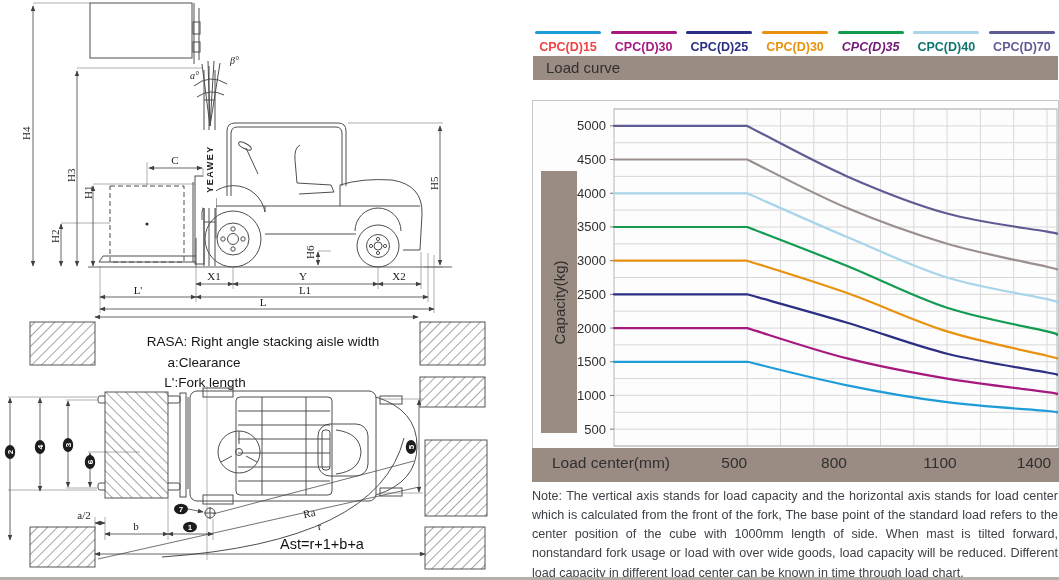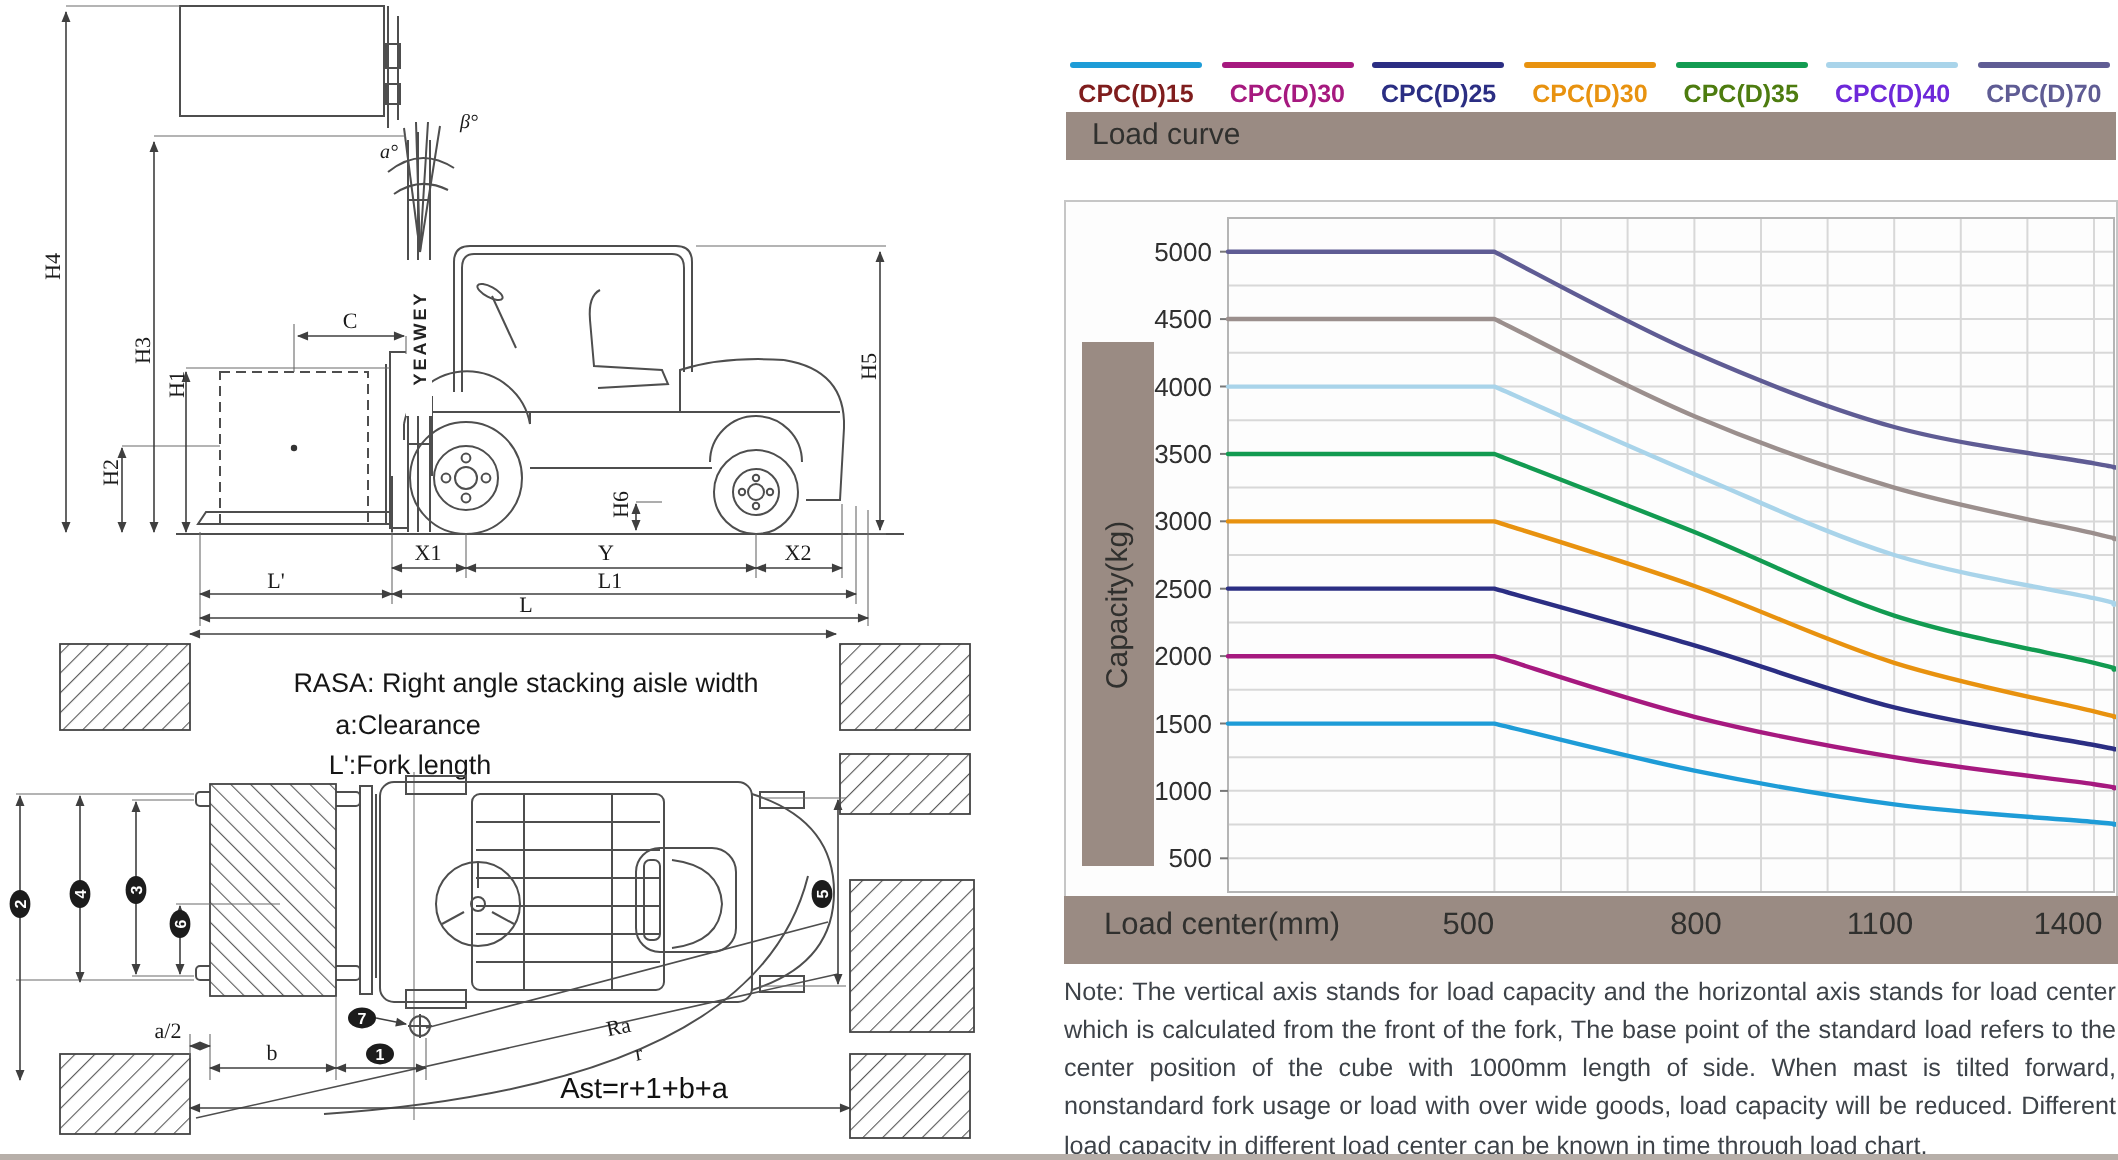--- a/index.html
+++ b/index.html
@@ -289,41 +289,41 @@
     <text class="dl mid" x="136" y="530">b</text>
     <text class="dl mid" transform="rotate(-12 310 517)" x="310" y="517" font-size="13">Ra</text>
     <text class="dl mid" transform="rotate(-10 320 530)" x="320" y="530">r</text>
     <text class="ast" x="322" y="549">Ast=r+1+b+a</text>
   </g>
 </svg>
 
 <div id="legend">
   <div class="lg-item">
       <div class="lg-line" style="background: rgb(30, 156, 215);"></div>
-      <div class="lg-text" style="color: #7f1d1d;">CPC(D)15</div>
+      <div class="lg-text" style="color: #ef4444;">CPC(D)15</div>
     </div>
   <div class="lg-item">
       <div class="lg-line" style="background: rgb(166, 25, 127);"></div>
       <div class="lg-text" style="color: rgb(166, 25, 127);">CPC(D)30</div>
     </div>
   <div class="lg-item">
       <div class="lg-line" style="background: rgb(43, 46, 131);"></div>
       <div class="lg-text" style="color: rgb(43, 46, 131);">CPC(D)25</div>
     </div>
   <div class="lg-item">
       <div class="lg-line" style="background: rgb(232, 146, 15);"></div>
       <div class="lg-text" style="color: rgb(232, 146, 15); text-align: center;">CPC(D)30</div>
     </div>
   <div class="lg-item">
       <div class="lg-line" style="background: rgb(18, 155, 81);"></div>
-      <div class="lg-text" style="color: #4d7c0f;">CPC(D)35</div>
+      <div class="lg-text" style="color: #701a75; font-style: italic;">CPC(D)35</div>
     </div>
   <div class="lg-item">
       <div class="lg-line" style="background: rgb(169, 212, 234);"></div>
-      <div class="lg-text" style="color: #6d28d9;">CPC(D)40</div>
+      <div class="lg-text" style="color: #0f766e;">CPC(D)40</div>
     </div>
   <div class="lg-item">
       <div class="lg-line" style="background: rgb(95, 92, 148);"></div>
       <div class="lg-text" style="color: rgb(95, 92, 148);">CPC(D)70</div>
     </div>
 </div>
 
 <div id="title-bar" class="bar">
   <span>Load curve</span>
 </div>
@@ -391,16 +391,16 @@
       <path d="M81.0,159.7 L214.2,159.7 C230.9,165.0 280.8,180.2 314.2,192.0 C347.5,203.8 380.8,220.0 414.1,230.4 C447.4,240.9 495.7,250.2 514.0,254.7 C532.3,259.2 522.3,256.9 524.0,257.4" fill="none" stroke="#e8920f" stroke-width="2.2" stroke-linejoin="round" stroke-linecap="round"></path>
       <path d="M81.0,126.0 L214.2,126.0 C230.9,132.5 280.8,151.6 314.2,165.0 C347.5,178.5 380.8,195.9 414.1,206.8 C447.4,217.7 495.7,225.9 514.0,230.4 C532.3,234.9 522.3,233.2 524.0,233.8" fill="none" stroke="#129b51" stroke-width="2.2" stroke-linejoin="round" stroke-linecap="round"></path>
       <path d="M81.0,92.3 L214.2,92.3 C230.9,99.6 280.8,122.0 314.2,136.1 C347.5,150.1 380.8,166.2 414.1,176.5 C447.4,186.8 495.7,193.9 514.0,198.1 C532.3,202.2 522.3,200.9 524.0,201.4" fill="none" stroke="#a9d4ea" stroke-width="2.2" stroke-linejoin="round" stroke-linecap="round"></path>
       <path d="M81.0,58.5 L214.2,58.5 C230.9,66.6 280.8,93.0 314.2,107.1 C347.5,121.1 380.8,133.0 414.1,142.8 C447.4,152.6 495.7,161.4 514.0,165.7 C532.3,170.0 522.3,168.0 524.0,168.4" fill="none" stroke="#9b8f8d" stroke-width="2.2" stroke-linejoin="round" stroke-linecap="round"></path>
       <path d="M81.0,24.9 L214.2,24.9 C230.9,33.3 280.8,60.8 314.2,75.4 C347.5,90.0 380.8,103.3 414.1,112.5 C447.4,121.7 495.7,127.3 514.0,130.7 C532.3,134.0 522.3,132.4 524.0,132.7" fill="none" stroke="#5f5c94" stroke-width="2.2" stroke-linejoin="round" stroke-linecap="round"></path>
     </svg>
 </div>
 
 <div id="axis-bar" class="bar">
   <span id="axis-label">Load center(mm)</span>
-<span class="x-tick" style="left: 202.233px;">500</span><span class="x-tick" style="left: 316px;">800</span><span class="x-tick" style="left: 408px;">1100</span><span class="x-tick" style="left: 502.008px; text-align: right;">1400</span></div>
+<span class="x-tick" style="left: 202.233px;">500</span><span class="x-tick" style="left: 302px;">800</span><span class="x-tick" style="left: 408px;">1100</span><span class="x-tick" style="left: 502.008px; text-align: right;">1400</span></div>
 
 <div id="note">Note: The vertical axis stands for load capacity and the horizontal axis stands for load center which is calculated from the front of the fork, The base point of the standard load refers to the center position of the cube with 1000mm length of side. When mast is tilted forward, nonstandard fork usage or load with over wide goods, load capacity will be reduced. Different load capacity in different load center can be known in time through load chart.</div>
 <div id="bottom-strip"></div>
 
 </body></html>

